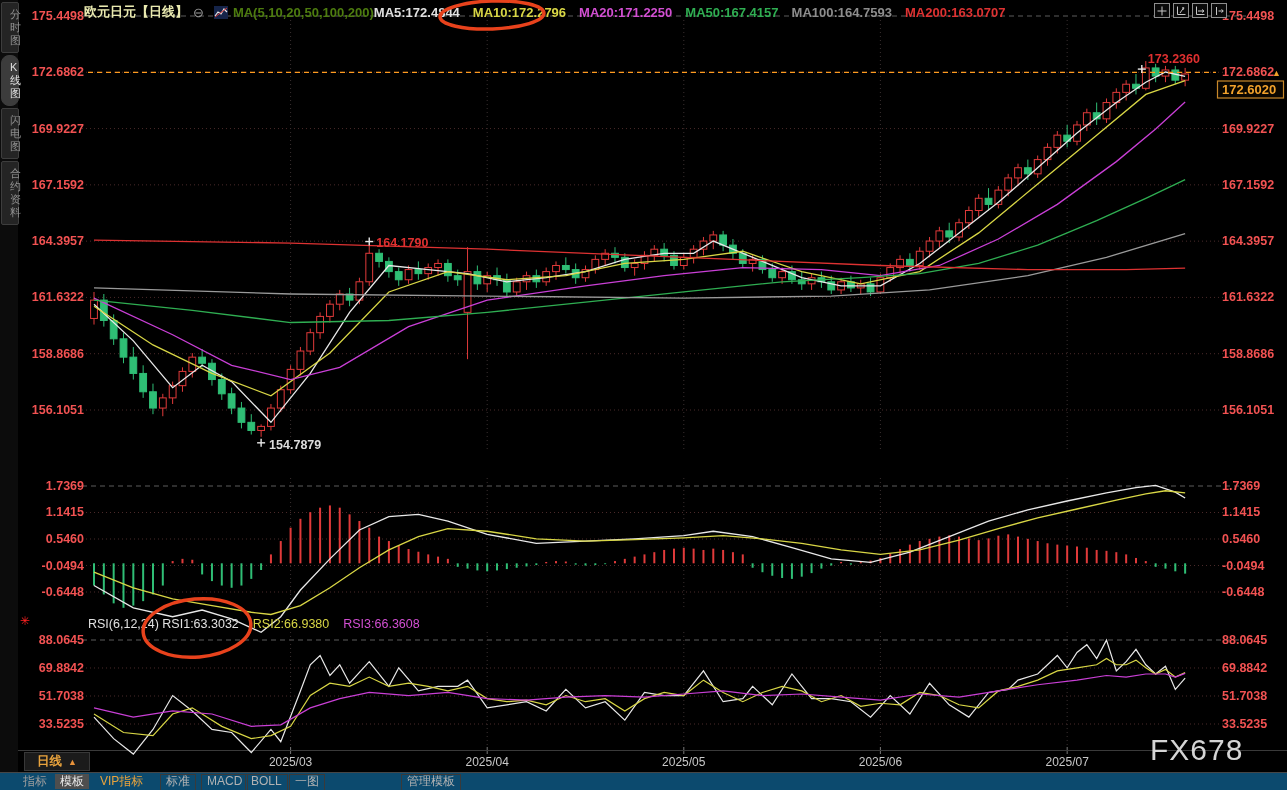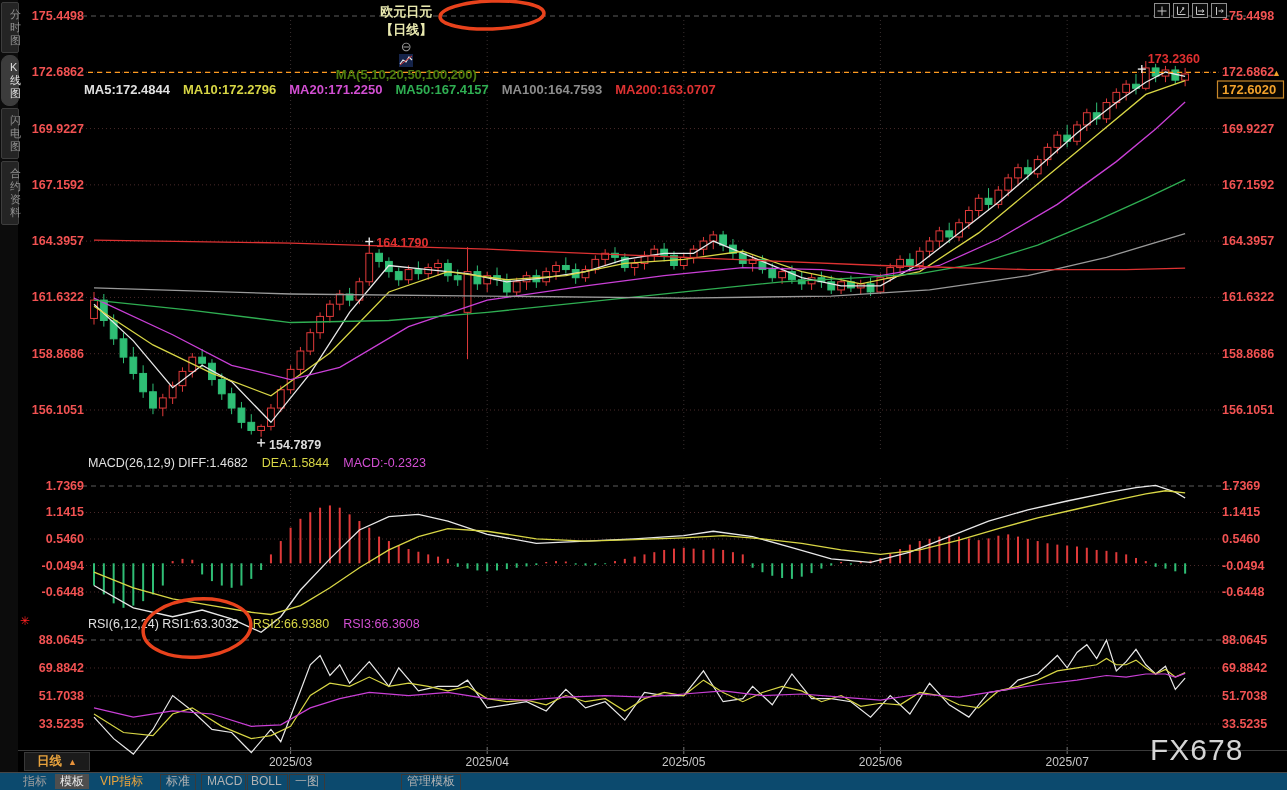--- a/index.html
+++ b/index.html
@@ -6,21 +6,21 @@
   .stage{position:relative;width:1287px;height:790px;background:#000;overflow:hidden;
          font-family:"Liberation Sans",sans-serif;-webkit-font-smoothing:antialiased;}
   
   .sidebar{position:absolute;left:0;top:0;width:18px;height:772px;background:#0c0c0c;z-index:2;}
   .stab{margin:2px 1px;background:#242424;border:1px solid #3d3d3d;border-radius:2px;
         color:#8f8f8f;font-size:11px;line-height:13px;text-align:center;padding:5px 8px;
         word-break:break-all;cursor:pointer;}
   .stab.sel{background:#3c3c3c;color:#dfdfdf;border-radius:8px;}
   
   .header{position:absolute;left:84px;top:3px;height:18px;display:flex;align-items:center;
-          font-size:13px;font-weight:600;white-space:nowrap;z-index:2;flex-direction:column;}
+          font-size:13px;font-weight:600;white-space:nowrap;z-index:2;}
   .h-sym,.h-per{color:#eaeab0;font-weight:700;}
   .h-min{color:#9a9a9a;margin:0 5px;font-weight:400;}
   .h-chart-ico{width:14px;height:13px;margin:0 5px;display:inline-block;}
   .h-maset{color:#4d7c0f;margin-right:0;}
   .h-ma{margin-right:13px;}
   
   .tricons{position:absolute;left:1154px;top:3px;display:flex;gap:3px;z-index:2;}
   .ticon{width:14px;height:13px;border:1px solid #8e8e8e;background:#0a0a0a;display:flex;
          align-items:center;justify-content:center;cursor:pointer;}
   
@@ -542,21 +542,20 @@
         <polyline points="94,585.5555275643447 133.32,607.8085401184028 172.64,616.709745140026 202.13,610.0338413738086 231.62,618.9350463954318 261.11,632.2868539278666 280.77,616.709745140026 300.43,590.0061300751564 329.92,558.8519124994751 359.41,529.9229961791997 388.9,516.5711886467649 418.39,514.3458873913592 447.88,521.0217911575766 487.2,534.3735986900114 536.35,543.2748037116345 585.5,541.0495024562288 634.65,538.8242012008229 683.8,535.7087794432548 713.29,531.2581769324432 752.61,536.5988999454171 791.93,547.7254062224462 831.25,558.8519124994751 870.57,562.4123945081244 909.89,552.1760087332577 949.21,536.5988999454171 988.53,521.0217911575766 1027.85,509.89528488054754 1067.17,500.9940798589243 1106.49,492.9829953394634 1135.98,487.6422723264895 1155.64,485.4169710710837 1175.3,492.0928748373011 1185.13,497.9587689465508" fill="none" stroke="#e8e8e8" stroke-width="1.3"></polyline>
         <polyline points="94,572.2037200319099 133.32,587.7808288197506 172.64,598.9073350967795 211.96,605.583238862997 251.28,612.2591426292144 270.94,614.4844438846202 300.43,605.583238862997 329.92,587.7808288197506 359.41,567.7531175210984 388.9,549.9507074778519 418.39,536.5988999454171 447.88,528.5878154259563 487.2,531.2581769324432 536.35,538.8242012008229 585.5,541.0495024562288 634.65,539.7143217029852 683.8,537.9340806986606 723.12,535.7087794432548 762.44,538.8242012008229 801.76,543.2748037116345 841.08,549.9507074778519 880.4,554.4013099886636 919.72,549.9507074778519 959.04,540.1593819540665 998.36,528.5878154259563 1037.68,517.9063694000084 1077,509.0051643783852 1116.3200000000002,500.103959356762 1145.81,493.87311584162575 1165.47,490.7576940840576 1185.13,492.7871688289877" fill="none" stroke="#d8d645" stroke-width="1.3"></polyline>
       </g>
       <g>
         <polyline points="94,717.105626959535 113.66,738.6673878366734 133.32,754.0686456060578 152.98000000000002,729.4266331750426 172.64,695.5438660823967 192.3,710.9451238517812 211.96,729.4266331750426 231.62,732.5068847289195 251.28,752.5285198291194 270.94,729.4266331750426 280.77,741.7476393905503 300.43,690.9234887515813 310.26,664.7413505436277 320.09000000000003,655.500595881997 329.92,675.5222309821969 339.75,664.7413505436277 349.58000000000004,683.2228598668892 369.24,661.6610989897508 388.9,686.3031114207661 398.73,667.8216020975046 418.39,690.9234887515813 438.05,686.3031114207661 457.71,686.3031114207661 467.54,680.1426083130123 487.2,707.8648722979043 506.86,704.7846207440274 526.52,701.7043691901505 546.1800000000001,710.9451238517812 565.84,689.383362974643 585.5,707.8648722979043 605.1600000000001,701.7043691901505 624.82,720.1858785134119 644.48,692.4636145285198 664.14,695.5438660823967 683.8,695.5438660823967 703.46,670.9018536513815 723.12,701.7043691901505 742.78,698.6241176362736 752.61,686.3031114207661 772.27,704.7846207440274 791.93,673.9821052052584 811.59,698.6241176362736 831.25,698.6241176362736 850.91,701.7043691901505 870.57,717.105626959535 890.23,695.5438660823967 909.89,714.0253754056581 929.55,683.2228598668892 949.21,704.7846207440274 968.87,717.105626959535 988.53,692.4636145285198 1008.19,689.383362974643 1018.02,680.1426083130123 1037.68,673.9821052052584 1047.51,664.7413505436277 1057.3400000000001,655.500595881997 1067.17,667.8216020975046 1077,652.4203443281201 1086.83,644.7197154434278 1096.6599999999999,658.5808474358739 1106.49,640.0993381126125 1116.3200000000002,670.9018536513815 1126.15,661.6610989897508 1135.98,649.3400927742432 1145.81,664.7413505436277 1155.64,673.9821052052584 1165.47,666.2814763205662 1175.3,689.383362974643 1185.13,678.1404448029922" fill="none" stroke="#e8e8e8" stroke-width="1.2"></polyline>
         <polyline points="94,714.0253754056581 123.49000000000001,732.5068847289195 152.98000000000002,735.5871362827965 172.64,714.0253754056581 192.3,707.8648722979043 221.79000000000002,726.3463816211657 251.28,738.6673878366734 270.94,735.5871362827965 290.6,726.3463816211657 310.26,695.5438660823967 329.92,683.2228598668892 349.58000000000004,686.3031114207661 369.24,677.0623567591354 388.9,686.3031114207661 408.56,683.2228598668892 428.22,686.3031114207661 447.88,690.9234887515813 467.54,686.3031114207661 487.2,698.6241176362736 506.86,701.7043691901505 526.52,700.164243413212 546.1800000000001,704.7846207440274 565.84,695.5438660823967 585.5,701.7043691901505 605.1600000000001,698.6241176362736 624.82,710.9451238517812 644.48,698.6241176362736 664.14,692.4636145285198 683.8,695.5438660823967 703.46,680.1426083130123 723.12,692.4636145285198 742.78,701.7043691901505 762.44,692.4636145285198 782.1,686.3031114207661 801.76,690.9234887515813 821.42,701.7043691901505 841.08,695.5438660823967 860.74,706.3247465209658 880.4,703.2444949670889 900.0600000000001,704.7846207440274 919.72,692.4636145285198 939.38,695.5438660823967 959.04,704.7846207440274 978.7,707.8648722979043 998.36,690.9234887515813 1018.02,686.3031114207661 1037.68,680.1426083130123 1057.3400000000001,670.9018536513815 1077,667.8216020975046 1096.6599999999999,664.7413505436277 1106.49,658.5808474358739 1116.3200000000002,664.7413505436277 1126.15,664.7413505436277 1135.98,660.1209732128124 1145.81,667.8216020975046 1155.64,673.9821052052584 1165.47,669.3617278744431 1175.3,677.0623567591354 1185.13,672.5959920060138" fill="none" stroke="#d8d645" stroke-width="1.2"></polyline>
         <polyline points="94,707.8648722979043 133.32,717.105626959535 172.64,710.9451238517812 211.96,714.0253754056581 251.28,726.3463816211657 280.77,724.8062558442273 310.26,707.8648722979043 339.75,698.6241176362736 369.24,692.4636145285198 408.56,695.5438660823967 447.88,692.4636145285198 487.2,698.6241176362736 526.52,700.164243413212 565.84,697.0839918593351 605.1600000000001,695.5438660823967 644.48,697.0839918593351 683.8,694.0037403054582 723.12,690.9234887515813 762.44,695.5438660823967 801.76,694.0037403054582 841.08,697.0839918593351 880.4,700.164243413212 919.72,694.0037403054582 959.04,697.0839918593351 998.36,690.9234887515813 1037.68,684.7629856438276 1077,680.1426083130123 1106.49,675.5222309821969 1126.15,677.0623567591354 1145.81,673.9821052052584 1165.47,673.9821052052584 1175.3,677.0623567591354 1185.13,673.366054894483" fill="none" stroke="#c93fd6" stroke-width="1.2"></polyline>
       </g>
     </svg>
 
-  <div class="phead" style="top:456px" id="macd-header"><span style="color: rgb(224, 224, 224);">MACD(26,12,9) DIFF:1.4682</span><span style="color: rgb(216, 214, 69);">DEA:1.5844</span><span style="color: rgb(210, 79, 210);">MACD:-0.2323</span></div>
   <div class="phead" style="top:617px" id="rsi-header"><span style="color: rgb(224, 224, 224);">RSI(6,12,24) RSI1:63.3032</span><span style="color: rgb(216, 214, 69);">RSI2:66.9380</span><span style="color: rgb(210, 79, 210);">RSI3:66.3608</span></div>
 
   <span class="alarm">✳</span>
 
   <div class="pcell">
     <span>日线</span>
     <span class="arr">▲</span>
   </div>
 
   <div class="toolbar" id="toolbar">

